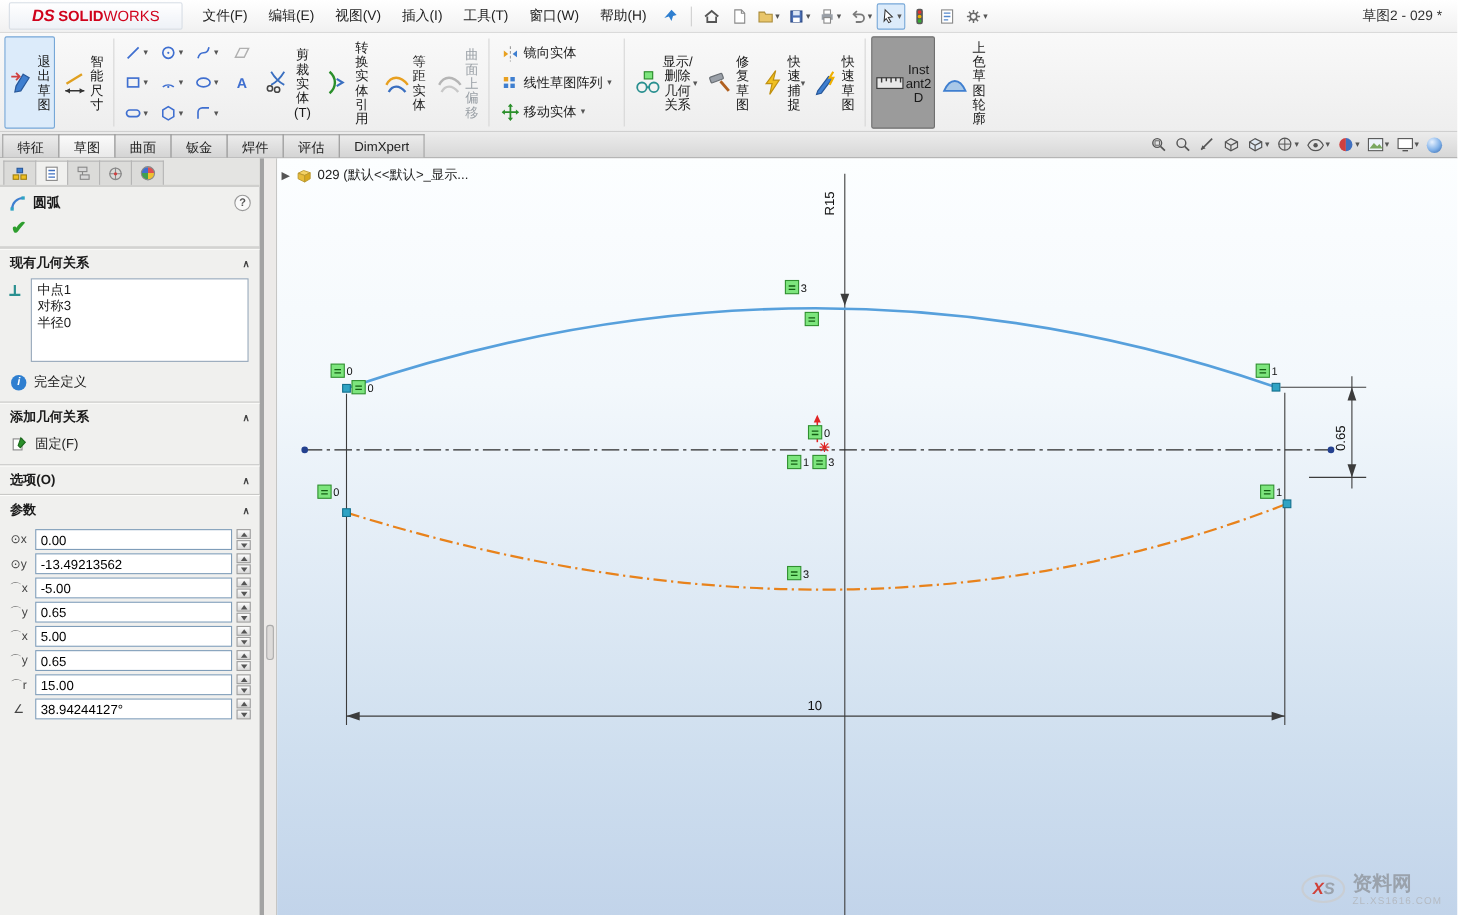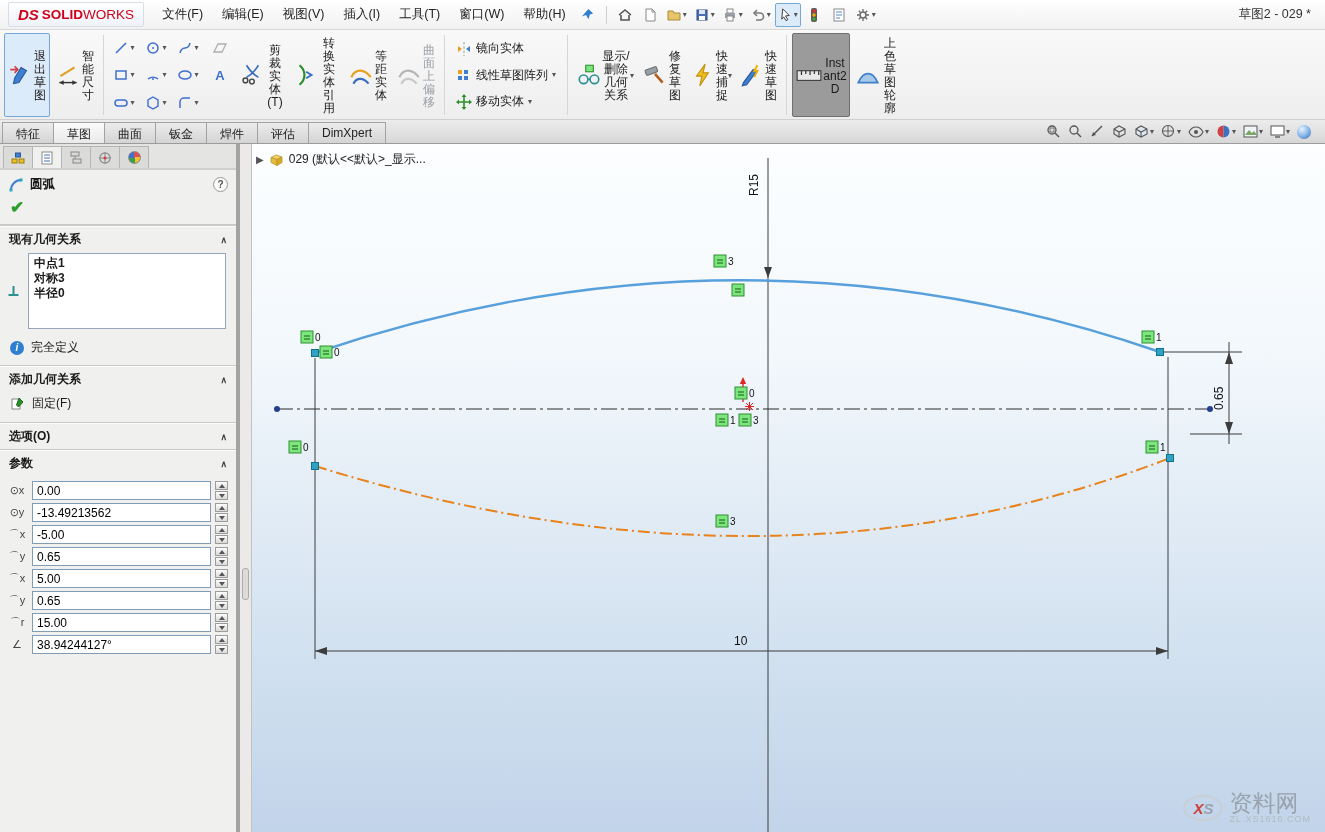--- a/index.html
+++ b/index.html
@@ -2,21 +2,21 @@
 <html><head>
 <meta charset="utf-8">
 <style>
 *{margin:0;padding:0;box-sizing:border-box;}
 html,body{width:1325px;height:832px;overflow:hidden;}
 body{font-family:"Liberation Sans",sans-serif;font-size:12px;color:#1a1a1a;background:#fff;}
 .app{width:1325px;height:832px;display:flex;flex-direction:column;}
 
 
 .menubar{flex:0 0 30px;display:flex;align-items:center;background:linear-gradient(#ffffff,#f1f1f1);border-bottom:1px solid #dadada;padding:0 8px;gap:1px;}
-.logo{display:flex;align-items:center;padding:3px 9px;margin-right:8px;border:1px solid #d8dee6;border-radius:2px;background:linear-gradient(#ffffff,#eef2f7);}
+.logo{display:flex;align-items:center;padding:3px 20px;margin-right:8px;border:1px solid #d8dee6;border-radius:2px;background:linear-gradient(#ffffff,#eef2f7);}
 .logo-mark{color:#d0021b;font-weight:bold;font-style:italic;font-size:15px;margin-right:3px;}
 .logo-solid{color:#d0021b;font-weight:bold;font-size:13.5px;}
 .logo-works{color:#d0021b;font-size:13.5px;}
 .menu{padding:5px 9px;color:#222;font-size:12.5px;cursor:default;}
 .qsep{width:1px;height:18px;background:#cfcfcf;margin:0 5px;}
 .qbtn{min-width:24px;height:24px;display:flex;align-items:center;justify-content:center;gap:1px;border:1px solid transparent;border-radius:2px;padding:0 2px;}
 .qbtn.pressed{border-color:#76a7d7;background:#dcebfa;}
 .qbtn svg{display:block;}
 .dd{font-size:8px;color:#555;line-height:8px;}
 .doc-title{margin-left:auto;margin-right:6px;color:#333;font-size:12.5px;white-space:nowrap;}
@@ -56,21 +56,21 @@
 .ptab.active{background:#f0f0ee;}
 .pie5{width:13px;height:13px;border-radius:50%;background:conic-gradient(#e05050 0 25%,#f0c030 0 50%,#3fa04f 0 75%,#3f6fd0 0 100%);border:1px solid #888;}
 .ptitle{display:flex;align-items:center;gap:6px;padding:6px 8px 4px;font-weight:bold;font-size:12.5px;}
 .helpc{margin-left:auto;width:15px;height:15px;border:1px solid #9a9a9a;border-radius:50%;display:flex;align-items:center;justify-content:center;font-size:10px;color:#555;background:#fafafa;}
 .checkrow{padding:2px 10px 8px;border-bottom:1px solid #c9c9c7;}
 .okcheck{color:#2e9e2e;font-size:17px;font-weight:bold;line-height:17px;}
 .sec{border-top:1px solid #c9c9c7;box-shadow:inset 0 1px 0 #fdfdfb;}
 .sec:first-of-type{border-top:none;}
 .sec-h{display:flex;align-items:center;justify-content:space-between;padding:5px 9px 4px;font-weight:bold;}
 .chev{color:#444;font-size:9px;}
-.relwrap{display:flex;align-items:center;gap:4px;padding:1px 10px 6px 6px;font-weight:bold;}
+.relwrap{display:flex;align-items:flex-start;gap:4px;padding:1px 10px 6px 6px;}
 .relicon{flex:0 0 18px;padding-top:4px;}
 .relbox{flex:1;background:#fff;border:1px solid #94a6b8;height:76px;padding:2px 5px;line-height:15px;overflow:hidden;}
 .defrow{display:flex;align-items:center;gap:7px;padding:4px 10px 9px;}
 .infoc{width:14px;height:14px;border-radius:50%;background:#2f7fd0;color:#fff;font-size:10px;font-weight:bold;font-style:italic;display:flex;align-items:center;justify-content:center;}
 .fixrow{display:flex;align-items:center;gap:7px;padding:3px 10px 10px;}
 .optrow{display:flex;align-items:center;gap:6px;padding:3px 10px 10px;}
 .optrow input{width:13px;height:13px;}
 .params{padding:2px 0 6px;}
 .prow{display:flex;align-items:center;gap:4px;margin:3px 8px 3px 6px;}
 .picon{flex:0 0 22px;font-size:11px;color:#444;text-align:center;}
@@ -94,21 +94,21 @@
 .badge rect{fill:#7de57d;stroke:#2f8f2f;stroke-width:1;}
 .bglyph{stroke:#135f13;stroke-width:1.2;fill:none;}
 .bnum{font-size:10px;fill:#111;}
 .dimtxt{font-size:12px;fill:#111;}
 .ep{fill:#2fa3c4;stroke:#136f8c;stroke-width:1;}
 .watermark{position:absolute;right:14px;bottom:8px;z-index:3;display:flex;align-items:center;gap:6px;}
 .wm-logo{width:40px;height:26px;border:2px solid #c9ced4;border-radius:50%;display:flex;align-items:center;justify-content:center;font-style:italic;font-weight:bold;font-size:15px;}
 .wm-x{color:#d04038;}
 .wm-s{color:#9aa2ac;}
 .wm-text{display:flex;flex-direction:column;align-items:flex-start;line-height:22px;}
-.wm-brand{font-size:23px;font-weight:normal;color:#9aa2ac;}
+.wm-brand{font-size:18px;font-weight:bold;color:#9aa2ac;}
 .wm-sub{font-size:9px;color:#b4bac2;letter-spacing:1px;line-height:10px;}
 </style>
 </head>
 <body>
 
 <div class="app">
 
   <div class="menubar">
     <div class="logo">
       <span class="logo-mark">DS</span>

